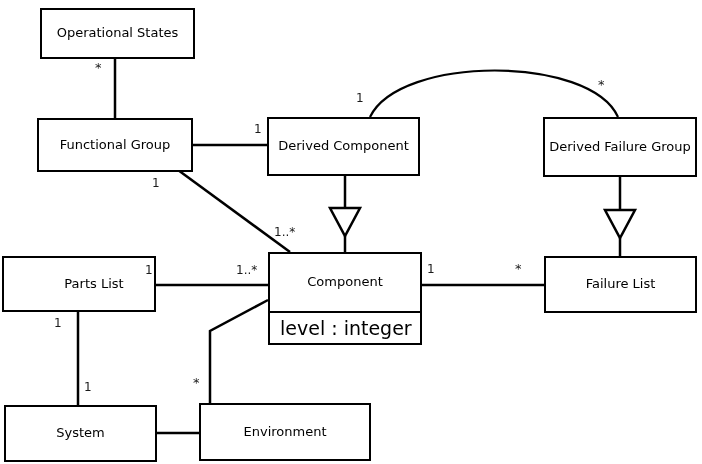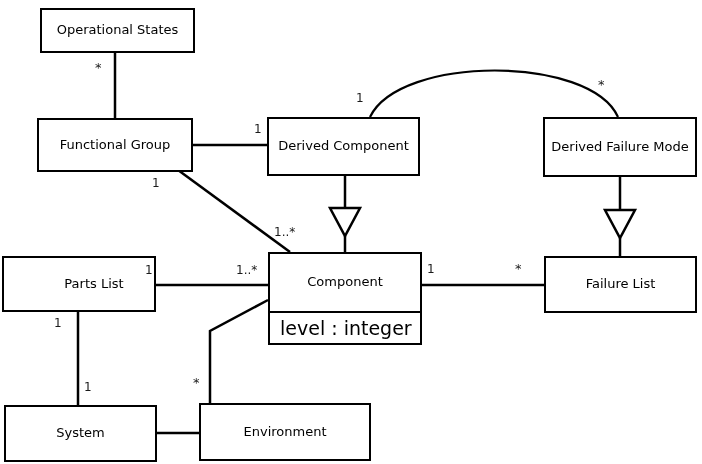--- a/index.html
+++ b/index.html
@@ -101,34 +101,34 @@
 
     <line x1="422" y1="285" x2="544" y2="285" stroke-width="2.5"></line>
 
     <line x1="78" y1="312" x2="78" y2="405" stroke-width="2.5"></line>
 
     <line x1="155" y1="433" x2="199" y2="433" stroke-width="2.5"></line>
 
     <polyline points="210,403 210,331 268,300" stroke-width="2.5"></polyline>
   </svg>
 
-  <div class="uml-class" style="left:40px; top:8px; width:155px; height:45px;">
+  <div class="uml-class" style="left:40px; top:8px; width:155px; height:51px;">
     <div class="uml-name-compartment">Operational States</div>
   </div>
 
   <div class="uml-class" style="left:37px; top:118px; width:156px; height:54px;">
     <div class="uml-name-compartment">Functional Group</div>
   </div>
 
   <div class="uml-class" style="left:267px; top:117px; width:153px; height:59px;">
     <div class="uml-name-compartment">Derived Component</div>
   </div>
 
   <div class="uml-class" style="left:543px; top:117px; width:154px; height:60px;">
-    <div class="uml-name-compartment">Derived Failure Mode</div>
+    <div class="uml-name-compartment">Derived Failure Group</div>
   </div>
 
   <div class="uml-class" style="left:2px; top:256px; width:154px; height:56px;padding-left:30px;">
     <div class="uml-name-compartment">Parts List</div>
   </div>
 
   <div class="uml-class" style="left:268px; top:252px; width:154px; height:93px;">
     <div class="uml-name-compartment">Component</div>
     <div class="uml-attr-compartment">level : integer</div>
   </div>

